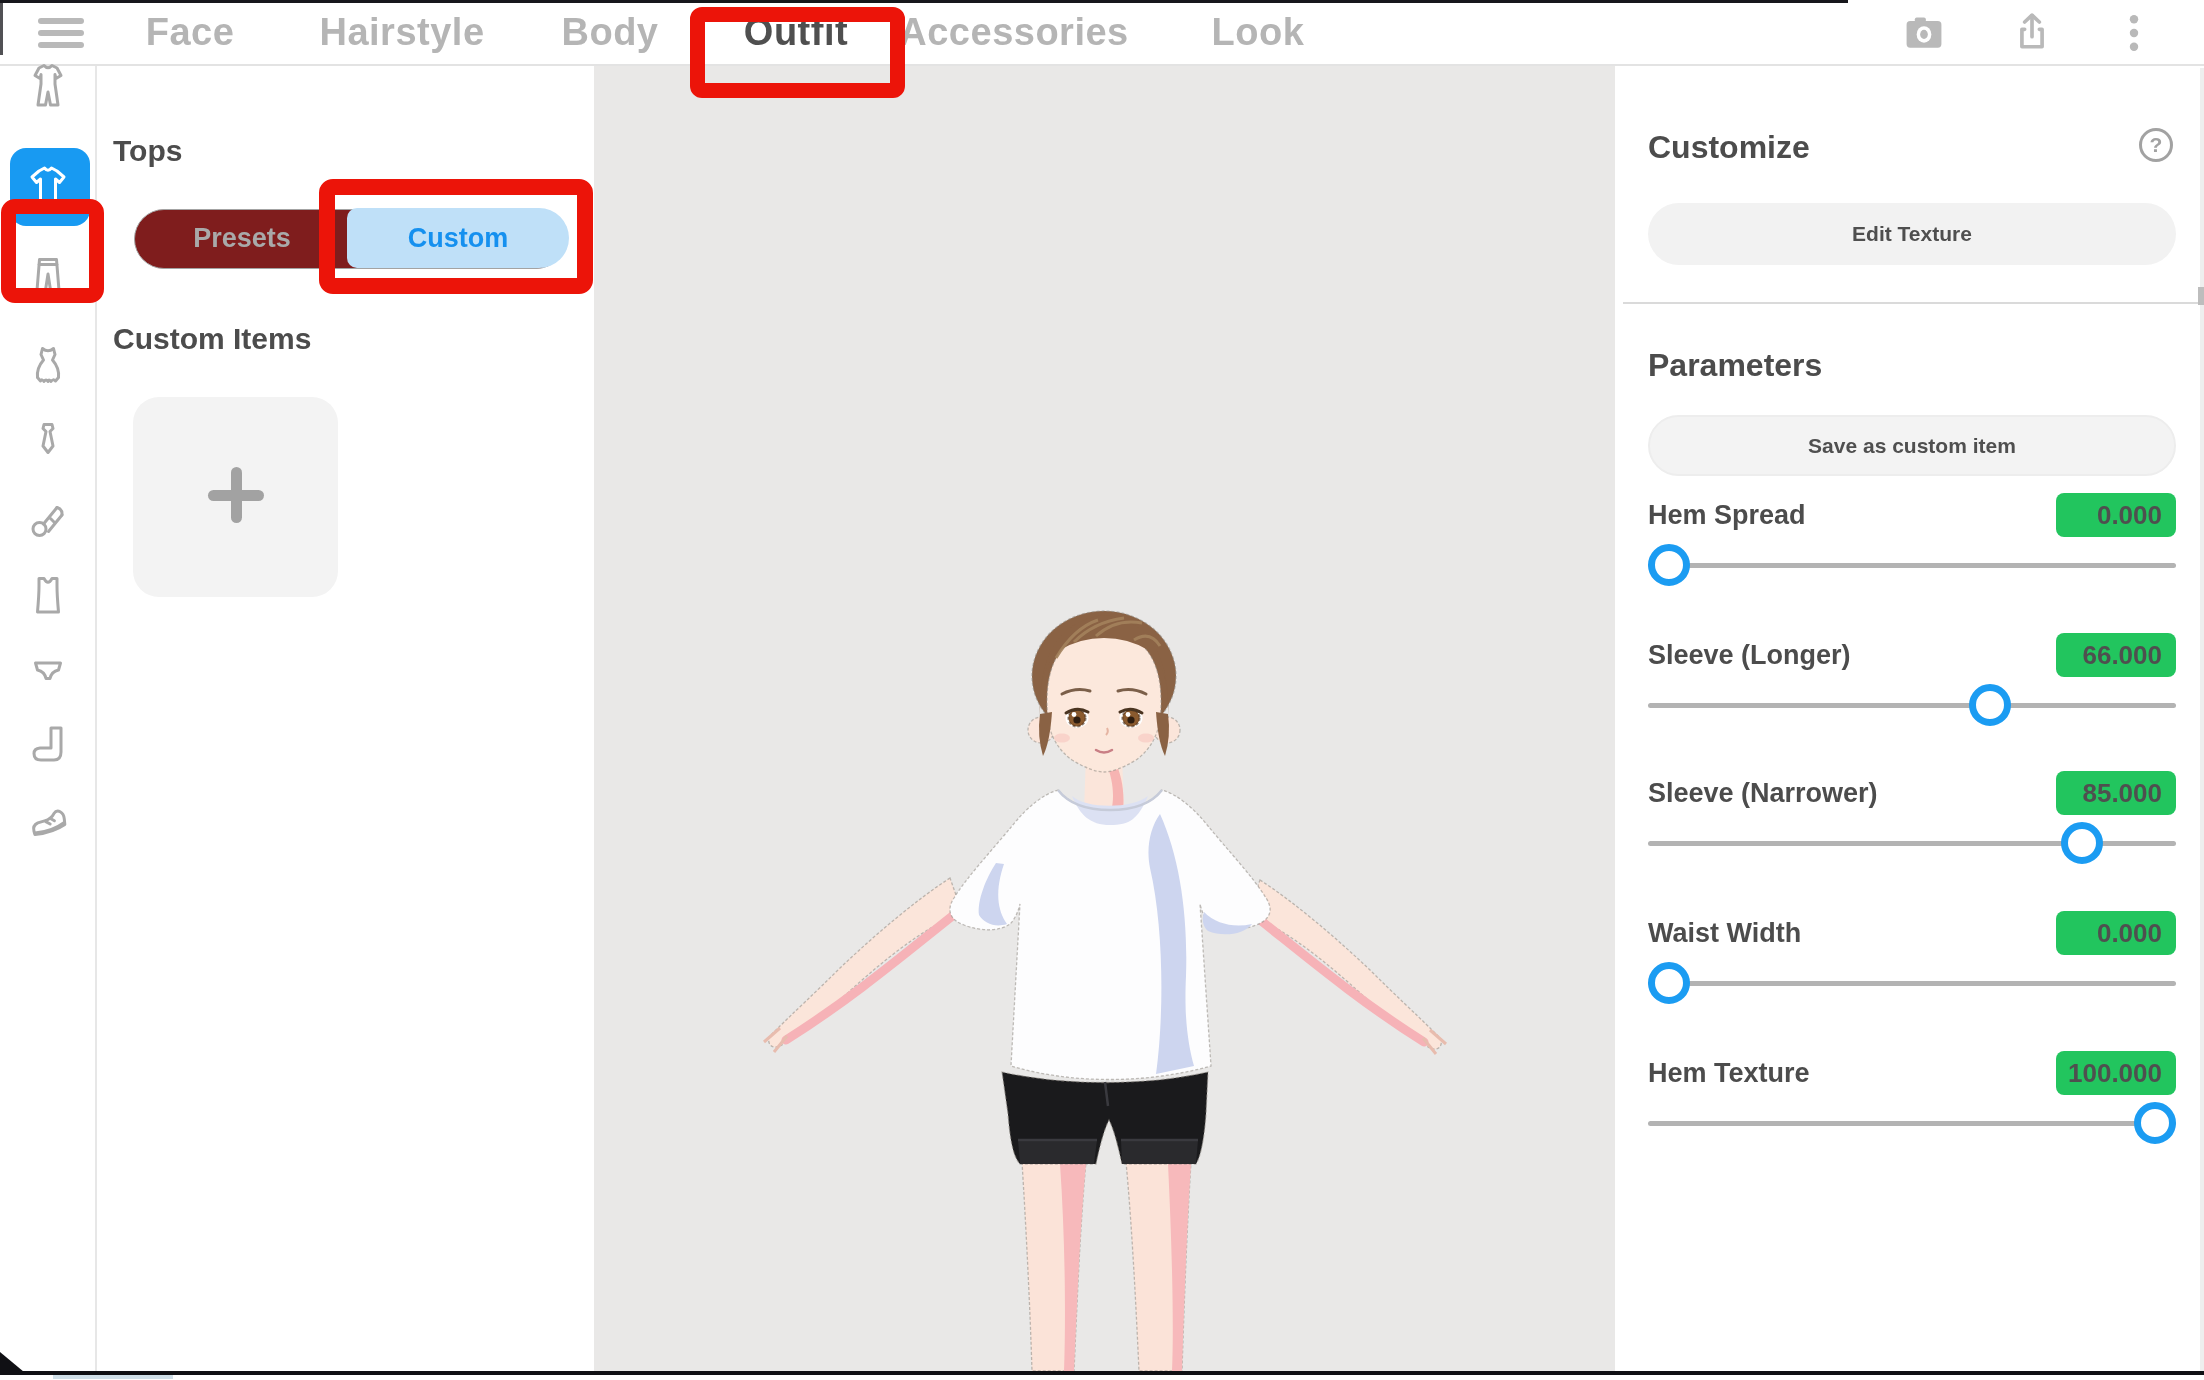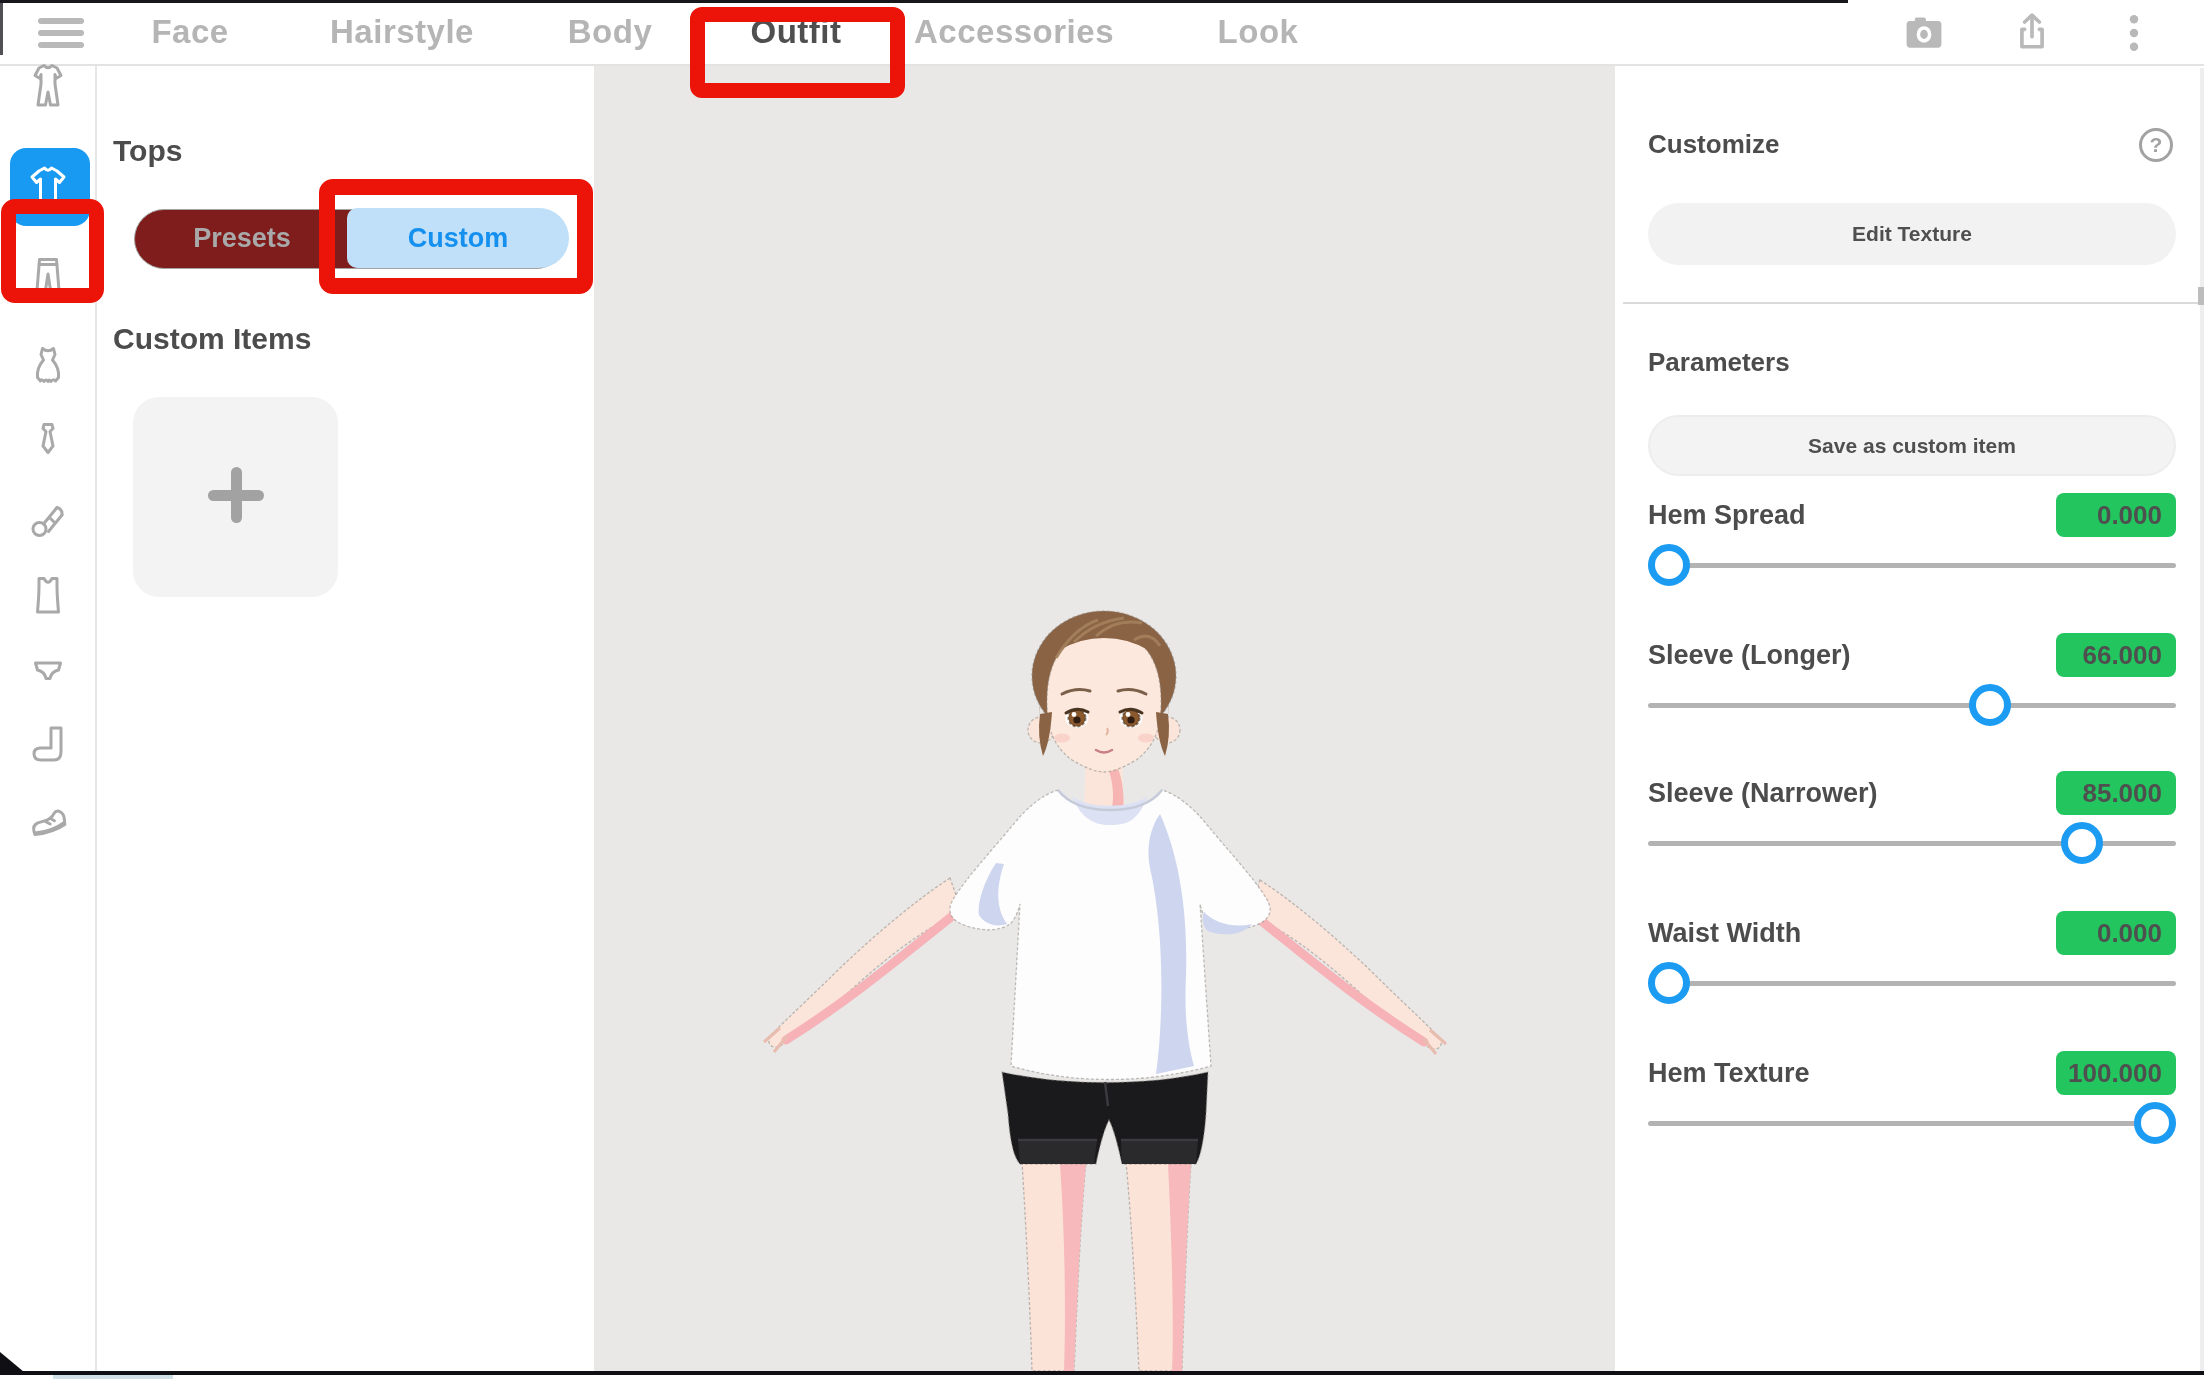--- a/index.html
+++ b/index.html
@@ -7,21 +7,21 @@
        font-family:"Liberation Sans",sans-serif;-webkit-font-smoothing:antialiased}
   .abs{position:absolute}
 
   
   .topbar{left:0;top:0;width:2204px;height:66px;background:#fff;border-bottom:2px solid #e3e3e3;box-sizing:border-box}
   .topline{left:0;top:0;width:1848px;height:3px;background:#17171c}
   .edge-notch{left:0;top:3px;width:3px;height:52px;background:#17171c;opacity:.75}
   .hamburger{left:38px;top:18px;width:46px;height:30px;cursor:pointer}
   .hamburger span{display:block;width:46px;height:6px;border-radius:3px;background:#b9b9b9;margin-bottom:6px}
   .tab{top:0;height:64px;display:flex;align-items:center;transform:translateX(-50%);
-       font-size:33px;font-weight:bold;color:#b5b5b5;letter-spacing:.5px;cursor:pointer;white-space:nowrap}
+       font-size:38px;font-weight:bold;color:#b5b5b5;letter-spacing:.5px;cursor:pointer;white-space:nowrap}
   .tab.active{color:#4f4f4f}
   .t0{left:190px}.t1{left:402px}.t2{left:610px}.t3{left:796px}.t4{left:1014px}.t5{left:1258px}
   .action{top:11px;width:44px;height:44px;cursor:pointer}
   .a-camera{left:1902px}.a-upload{left:2010px}.a-kebab{left:2112px}
 
   
   .redbox{border:16px solid #ec1409;border-radius:14px;box-sizing:border-box;pointer-events:none;z-index:50}
   #box-outfit{left:690px;top:7px;width:215px;height:91px;border-width:15px;border-radius:12px}
   #box-tshirt{left:1px;top:199px;width:103px;height:104px;border-width:15px}
   #box-custom{left:319px;top:179px;width:274px;height:115px}
@@ -46,21 +46,21 @@
   .seg-custom{left:212px;top:-2px;width:222px;height:60px;background:#bfe0f8;color:#1590ef;
        border-radius:10px 30px 30px 10px}
   .add-tile{position:absolute;left:36px;top:331px;width:205px;height:200px;background:#f3f3f3;
        border-radius:26px;display:flex;align-items:center;justify-content:center;cursor:pointer}
 
   
   .viewport{left:594px;top:66px;width:1021px;height:1305px;background:#e9e8e7;cursor:grab}
 
   
   .right-panel{left:1615px;top:66px;width:589px;height:1306px;background:#fff}
-  .rp-h{position:absolute;font-size:26px;font-weight:bold;color:#4c4c4c;white-space:nowrap}
+  .rp-h{position:absolute;font-size:32px;font-weight:bold;color:#4c4c4c;white-space:nowrap}
   #customize-title{left:33px;top:63px}
   #params-title{left:33px;top:281px}
   .help{position:absolute;left:524px;top:62px;width:34px;height:34px;border:3px solid #a2a2a2;border-radius:50%;
        color:#a2a2a2;font-size:21px;font-weight:bold;display:flex;align-items:center;justify-content:center;
        box-sizing:border-box;cursor:pointer}
   .btn{position:absolute;left:33px;width:528px;height:62px;background:#f2f2f2;border-radius:31px;
        display:flex;align-items:center;justify-content:center;font-size:21px;font-weight:bold;color:#4f4f4f;cursor:pointer}
   #btn-edit{top:137px}
   #btn-save{top:349px;height:61px;background:#f3f3f3;border:2px solid #ededed;box-sizing:border-box}
   .divider{position:absolute;left:8px;top:236px;width:579px;height:2px;background:#dadada}

